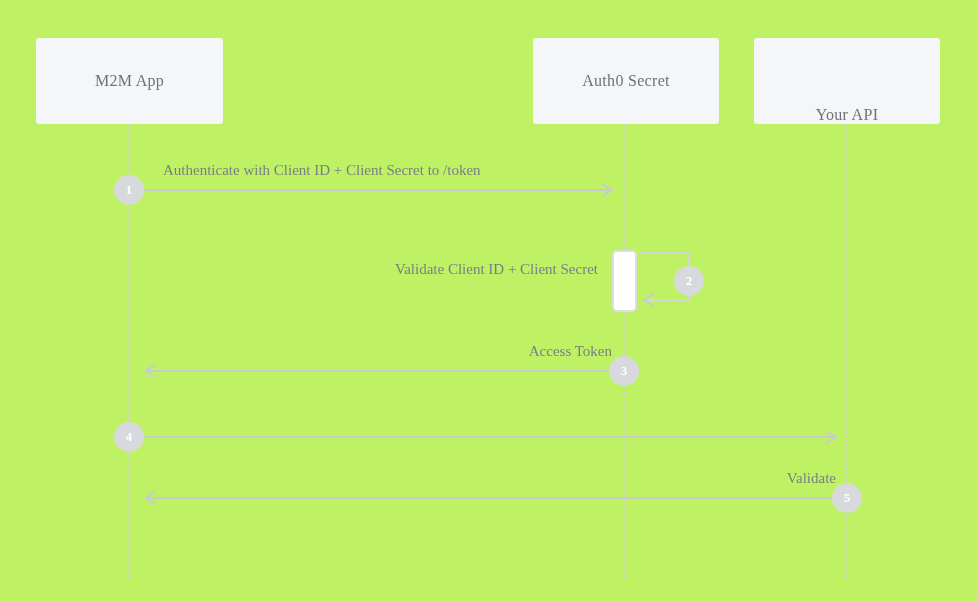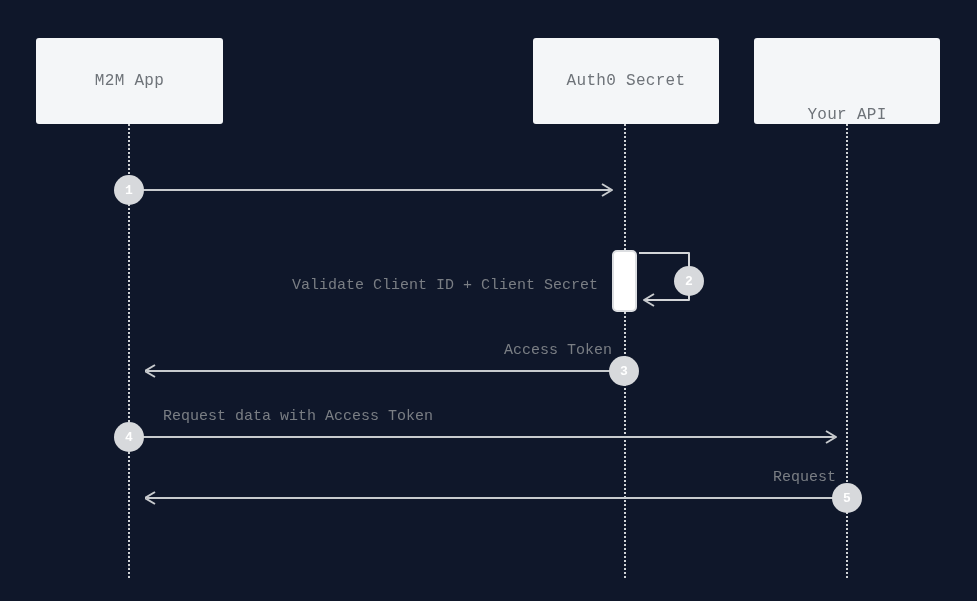--- a/index.html
+++ b/index.html
@@ -1,21 +1,21 @@
 <!DOCTYPE html>
 <html><head>
 <meta charset="utf-8">
 <style>
   html, body { margin: 0; padding: 0; background: #ffffff; }
   .canvas {
     position: relative;
     width: 977px;
     height: 601px;
-    background: #0f172a;
-    font-family: Liberation Mono, monospace;
+    background: #bef264;
+    font-family: Liberation Serif, serif;
     overflow: hidden;
   }
   .actor {
     position: absolute;
     top: 38px;
     height: 86px;
     background: #f4f6f8;
     border-radius: 3px;
     display: flex;
     align-items: center;
@@ -83,48 +83,48 @@
     <span class="actor-label">Auth0 Secret</span>
   </div>
   <div class="actor" style="left:754px;width:186px;align-items:flex-end;">
     <span class="actor-label">Your API</span>
   </div>
 
   <div class="lifeline" style="left:128px;"></div>
   <div class="lifeline" style="left:624px;"></div>
   <div class="lifeline" style="left:846px;"></div>
 
+  <div class="msg-label" style="left:163px;top:161px;">Authenticate with Client ID + Client Secret to /token</div>
   <svg class="arrow-svg" style="left:129px;top:178px;" width="490" height="24" viewBox="0 0 490 24">
     <line x1="0" y1="12" x2="481" y2="12" stroke="#c8cbce" stroke-width="2"></line>
     <path d="M 473 6 L 483 12 L 473 18" fill="none" stroke="#c8cbce" stroke-width="2" stroke-linejoin="round"></path>
   </svg>
   <div class="num-circle" style="left:114px;top:175px;">1</div>
 
-  <div class="msg-label" style="right:379px;top:277px;">Validate Client ID + Client Secret</div>
+  <div class="msg-label" style="right:379px;top:260px;">Validate Client ID + Client Secret</div>
   <div class="activation"></div>
   <svg class="arrow-svg" style="left:637px;top:245px;" width="62" height="66" viewBox="0 0 62 66">
     <path d="M 2 8 L 52 8 L 52 55 L 8 55" fill="none" stroke="#d3d5d8" stroke-width="2" stroke-linejoin="round"></path>
     <path d="M 17 49 L 7 55 L 17 61" fill="none" stroke="#c8cbce" stroke-width="2" stroke-linejoin="round"></path>
   </svg>
   <div class="num-circle" style="left:674px;top:266px;">2</div>
 
   <div class="msg-label" style="right:365px;top:342px;margin-left:37px;">Access Token</div>
   <svg class="arrow-svg" style="left:145px;top:359px;" width="480" height="24" viewBox="0 0 480 24">
     <line x1="480" y1="12" x2="2" y2="12" stroke="#c8cbce" stroke-width="2"></line>
     <path d="M 10 6 L 0 12 L 10 18" fill="none" stroke="#c8cbce" stroke-width="2" stroke-linejoin="round"></path>
   </svg>
   <div class="num-circle" style="left:609px;top:356px;">3</div>
 
-  <div class="msg-label" style="left:163px;top:408px;">Request data with Access Token</div>
   <svg class="arrow-svg" style="left:129px;top:425px;" width="710" height="24" viewBox="0 0 710 24">
     <line x1="0" y1="12" x2="705" y2="12" stroke="#c8cbce" stroke-width="2"></line>
     <path d="M 697 6 L 707 12 L 697 18" fill="none" stroke="#c8cbce" stroke-width="2" stroke-linejoin="round"></path>
   </svg>
   <div class="num-circle" style="left:114px;top:422px;">4</div>
 
-  <div class="msg-label" style="right:141px;top:469px;">Request</div>
+  <div class="msg-label" style="right:141px;top:469px;">Validate</div>
   <svg class="arrow-svg" style="left:145px;top:486px;" width="702" height="24" viewBox="0 0 702 24">
     <line x1="702" y1="12" x2="2" y2="12" stroke="#c8cbce" stroke-width="2"></line>
     <path d="M 10 6 L 0 12 L 10 18" fill="none" stroke="#c8cbce" stroke-width="2" stroke-linejoin="round"></path>
   </svg>
   <div class="num-circle" style="left:832px;top:483px;">5</div>
 
 </div>
 
 </body></html>

